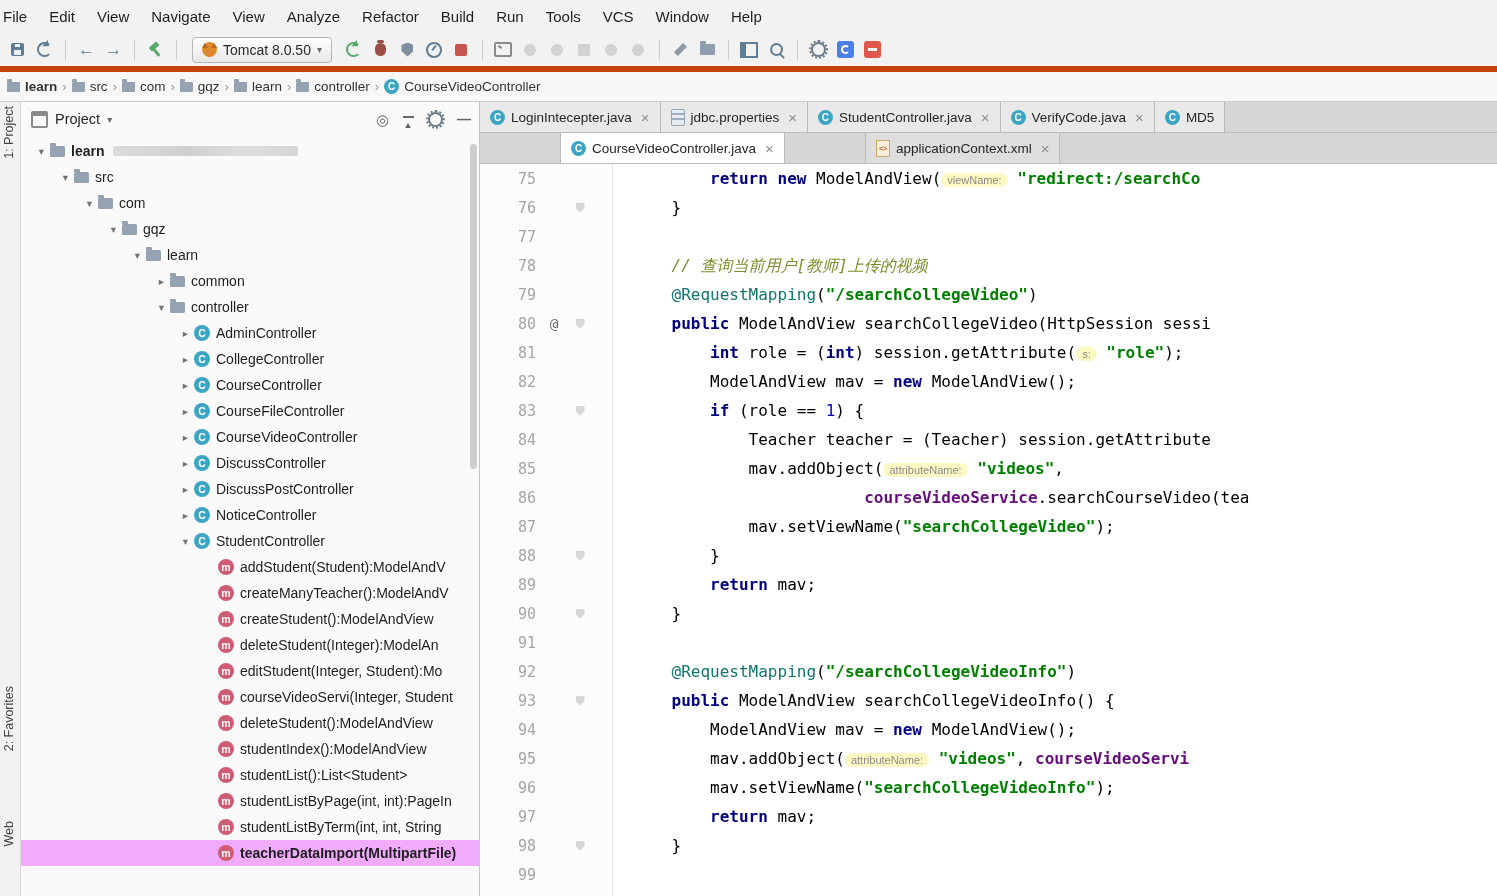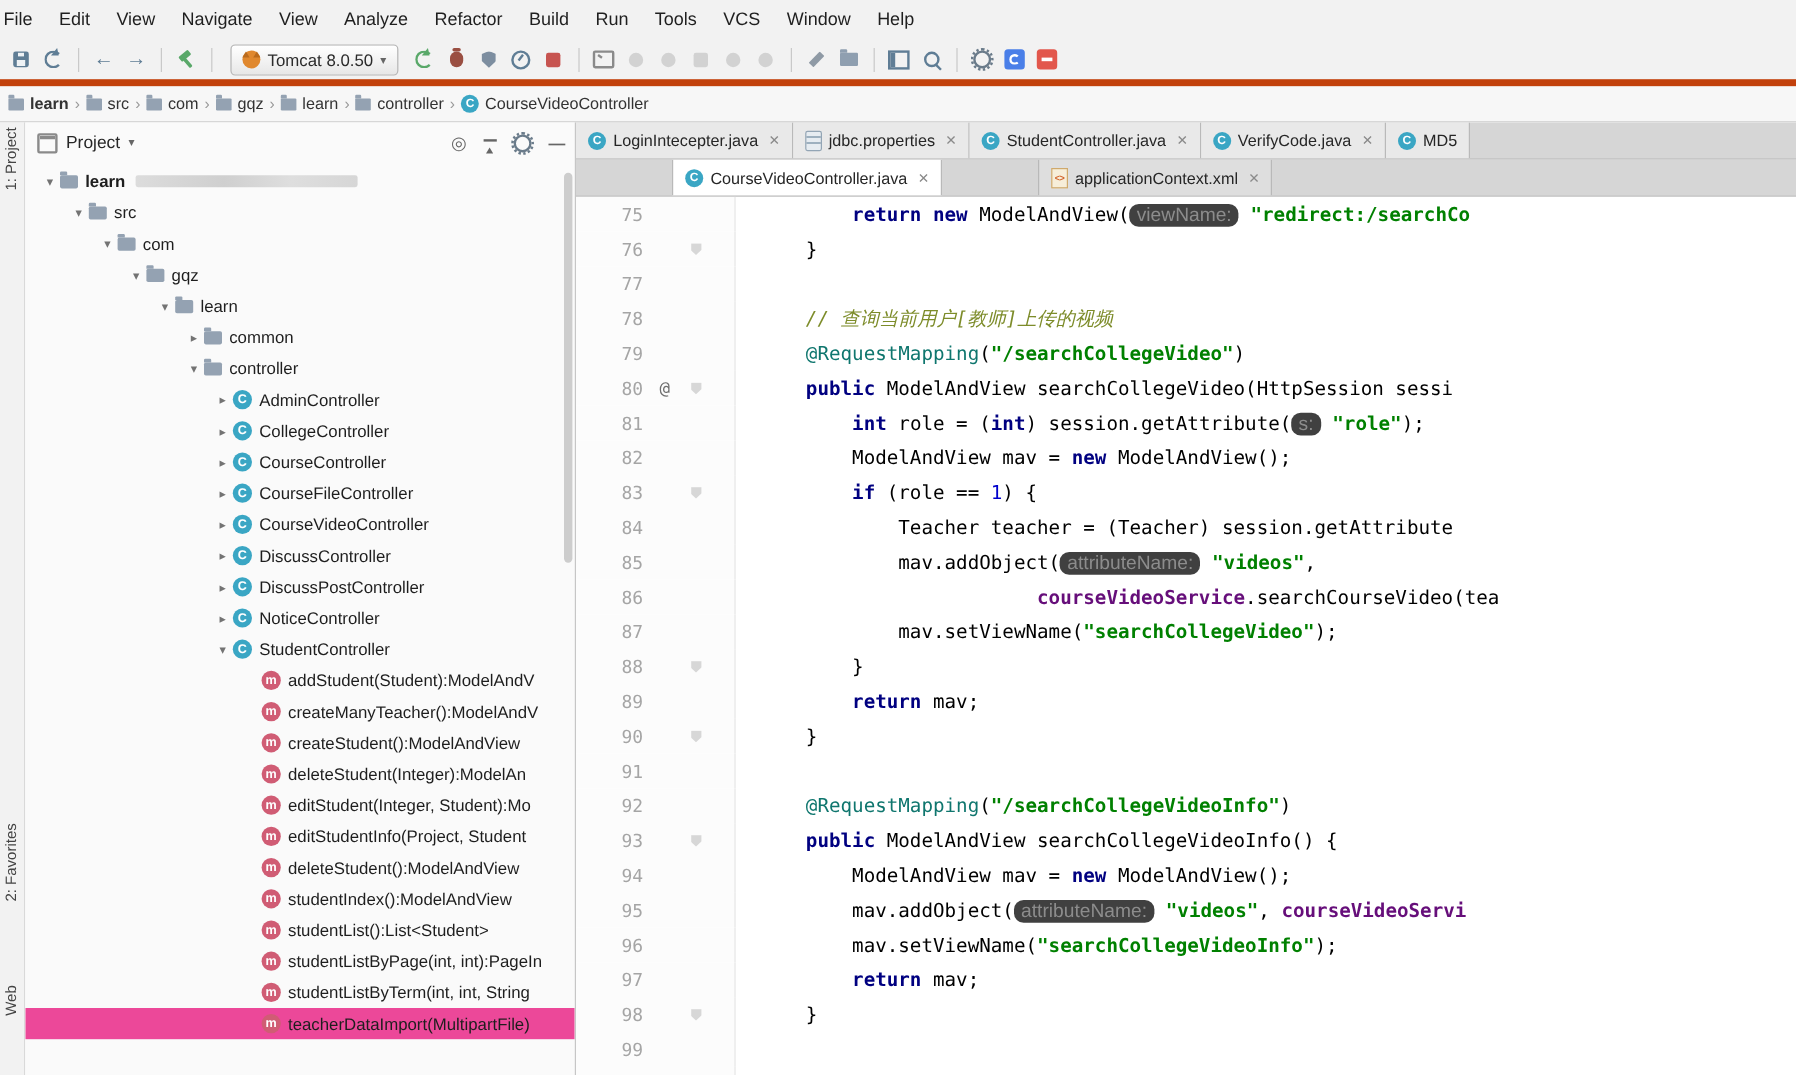--- a/index.html
+++ b/index.html
@@ -81,21 +81,21 @@
   .ph{height:34px;display:flex;align-items:center;padding:0 8px 0 10px;font-size:14.5px;color:#262626;gap:7px;flex:0 0 auto;}
   .ph-win{width:13px;height:13px;border:2px solid #8a8a8a;border-radius:2px;box-shadow:inset 0 3px 0 #8a8a8a;}
   .ph-title{font-weight:normal;}
   .ph-icons{margin-left:auto;display:flex;align-items:center;gap:14px;color:#666;}
   .ph-i{font-size:15px;line-height:1;}
   .ph-collapse{width:11px;height:4px;border-top:2px solid #666;position:relative;display:inline-block;}
   .ph-collapse::after{content:"";position:absolute;left:2px;top:2px;border:3.5px solid transparent;border-bottom:5px solid #666;}
   .ph-minus{font-size:14px;font-weight:bold;color:#666;}
   .tree{flex:1;overflow:hidden;padding-top:2px;}
   .tree-row{height:26px;display:flex;align-items:center;font-size:14px;color:#1e1e1e;white-space:nowrap;overflow:hidden;}
-  .tree-row.selected{background:#ec4899;}
+  .tree-row.selected{background:#f0abfc;font-weight:bold;}
   .t-arrow{width:17px;color:#737373;font-size:10.5px;text-align:center;flex:0 0 auto;}
   .t-ic{margin-right:6px;}
   .t-folder{width:15px;height:11px;background:#94a2b2;border-radius:1.5px;position:relative;display:inline-block;flex:0 0 auto;}
   .t-folder::before{content:"";position:absolute;top:-3px;left:0;width:6px;height:3px;background:#94a2b2;border-radius:1px 1px 0 0;}
   .t-label.bold{font-weight:bold;}
   .blurbar{display:inline-block;width:185px;height:10px;margin-left:9px;border-radius:2px;background:linear-gradient(90deg,#dcdcdc,#cfcfcf 40%,#dedede 70%,#d6d6d6);}
   .pscroll{position:absolute;right:2px;top:42px;width:7px;height:325px;border-radius:4px;background:#cdcdcd;}
   
   .edpane{flex:1;min-width:0;display:flex;flex-direction:column;background:#fff;}
   .tabs{background:#d6d6d6;display:flex;align-items:stretch;height:30px;border-bottom:1px solid #bdbdbd;overflow:hidden;flex:0 0 auto;}
@@ -115,21 +115,21 @@
   .gann{flex:0 0 28px;text-align:center;color:#6f6f6f;font-size:14.5px;}
   .gfold{flex:0 0 24px;display:flex;justify-content:center;align-items:center;}
   .fold-marker{width:9px;height:10px;background:#d7d7d7;clip-path:polygon(0 0,100% 0,100% 58%,50% 100%,0 58%);}
   .code{white-space:pre;padding-left:20px;line-height:29px;color:#000;overflow:hidden;}
   .code .kw{color:#000080;font-weight:bold;}
   .code .str{color:#008000;font-weight:bold;}
   .code .num{color:#0000cc;}
   .code .ann{color:#0f766e;}
   .code .cmt{color:#7d8c2a;font-style:italic;}
   .code .fld{color:#660e7a;font-weight:bold;}
-  .code .hint{background:#404040;color:#8c8c8c;border-radius:8px;padding:1px 6px;font-family:"Liberation Sans",sans-serif;font-size:16px;font-weight:normal;}
+  .code .hint{background:#fef9c3;color:#8c8c8c;border-radius:8px;padding:1px 6px;font-family:"Liberation Sans",sans-serif;font-size:11px;font-weight:normal;}
 </style>
 </head>
 <body>
 
 <div class="menubar">
     <div class="menu-item">File</div>
     <div class="menu-item">Edit</div>
     <div class="menu-item">View</div>
     <div class="menu-item">Navigate</div>
     <div class="menu-item">View</div>
@@ -387,21 +387,21 @@
           <span class="t-label">deleteStudent(Integer):ModelAn</span>
         </div>
         <div class="tree-row" style="padding-left: 180px; align-items: center;">
           <span class="t-arrow">&nbsp;</span>
           <span class="t-ic cir cir-method"></span>
           <span class="t-label">editStudent(Integer, Student):Mo</span>
         </div>
         <div class="tree-row" style="padding-left: 180px;">
           <span class="t-arrow">&nbsp;</span>
           <span class="t-ic cir cir-method"></span>
-          <span class="t-label">editStudentInfo(Project, Student</span>
+          <span class="t-label">courseVideoServi(Integer, Student</span>
         </div>
         <div class="tree-row" style="padding-left: 180px;">
           <span class="t-arrow">&nbsp;</span>
           <span class="t-ic cir cir-method"></span>
           <span class="t-label">deleteStudent():ModelAndView</span>
         </div>
         <div class="tree-row" style="padding-left: 180px;">
           <span class="t-arrow">&nbsp;</span>
           <span class="t-ic cir cir-method"></span>
           <span class="t-label">studentIndex():ModelAndView</span>

